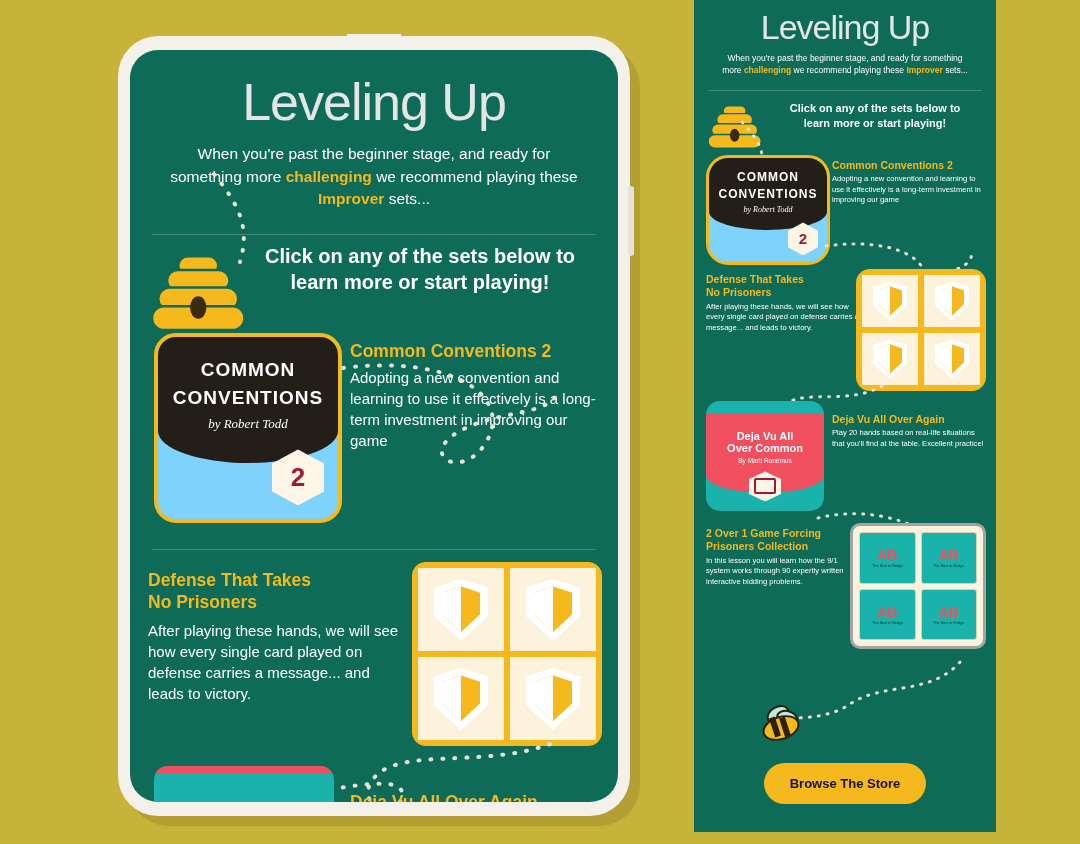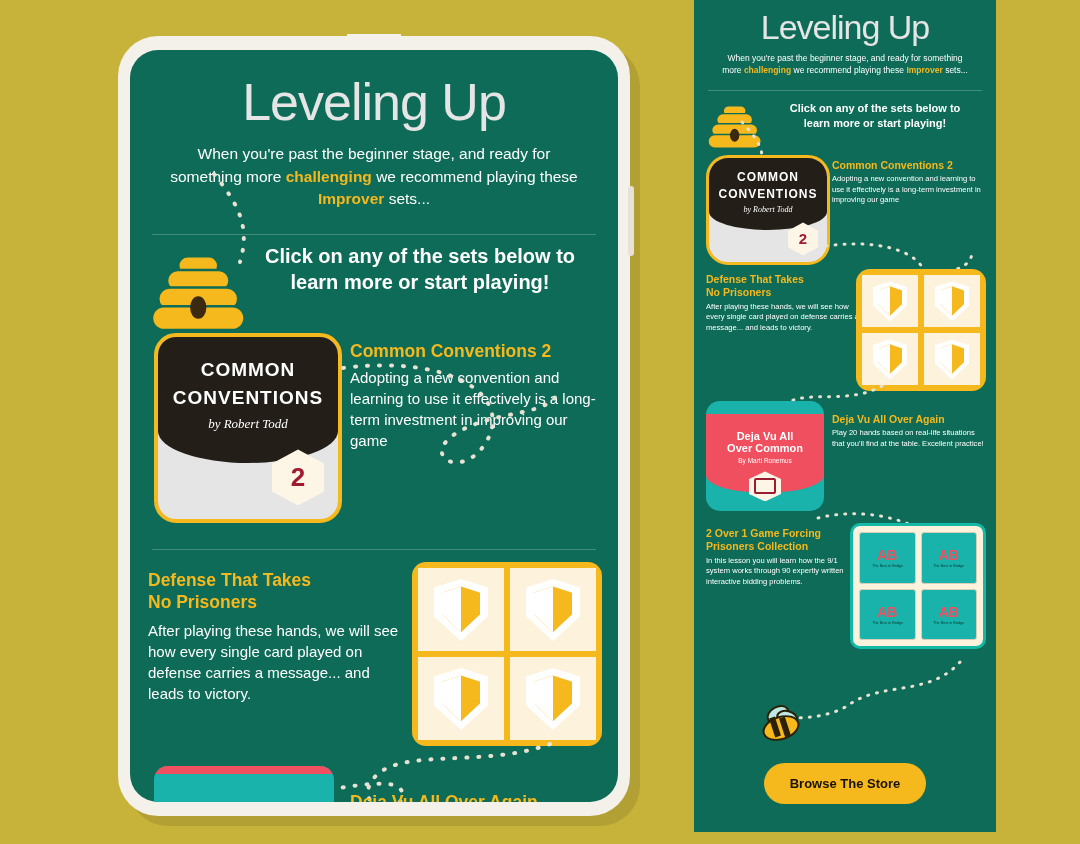--- a/index.html
+++ b/index.html
@@ -60,21 +60,21 @@
   .hive .hole{
     position:absolute;left:50%;transform:translateX(-50%);top:33px;
     width:13px;height:18px;background:#3c2a10;border-radius:50%;z-index:3;
   }
 
   
   .dots{position:absolute;pointer-events:none;}
 
   
   .cc-card{
-    background:#e5e5e5;border:4px solid #f5b81d;border-radius:22px;
+    background:#7dd3fc;border:4px solid #f5b81d;border-radius:22px;
     position:relative;overflow:hidden;
   }
   .cc-top{
     background:#231f18;color:#ffffff;text-align:center;
     border-radius:0 0 55% 55%/0 0 28% 28%;
   }
   .cc-top .t1{font-weight:bold;letter-spacing:1px;}
   .cc-top .t2{font-weight:bold;letter-spacing:1px;}
   .cc-top .t3{font-style:italic;font-family:"Liberation Serif",serif;}
   .hex{
@@ -110,21 +110,21 @@
   .dv-hex{
     position:absolute;background:#fdf6e6;
     clip-path:polygon(50% 0%,100% 25%,100% 75%,50% 100%,0% 75%,0% 25%);
     display:flex;align-items:center;justify-content:center;
   }
   .dv-hex i{
     display:block;width:58%;height:40%;border:2px solid #9e1b32;border-radius:2px;
   }
 
   
-  .ab-card{background:#fdf3dd;border:3px solid #14b8a6;border-radius:10px;
+  .ab-card{background:#fdf3dd;border:3px solid #a3a3a3;border-radius:10px;
     display:grid;grid-template-columns:1fr 1fr;gap:5px;padding:6px;}
   .ab-cell{background:#19b3ac;border:1px solid #d9cfb6;border-radius:3px;
     display:flex;flex-direction:column;align-items:center;justify-content:center;}
   .ab-cell .ab-t{color:#ef4f5f;font-weight:bold;line-height:1;}
   .ab-cell .ab-s{color:#083b33;transform:scale(.75);white-space:nowrap;}
 
   .set-title{color:#f5b81d;font-weight:bold;}
   .set-desc{color:#ffffff;}
 
   

